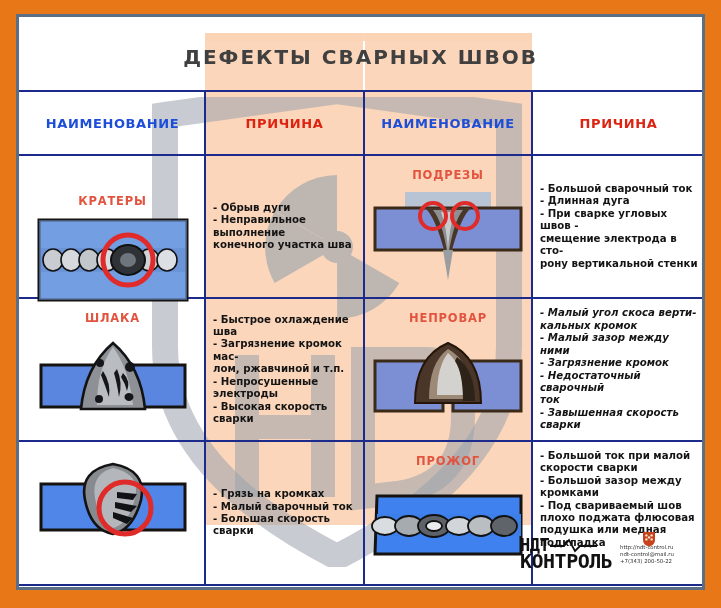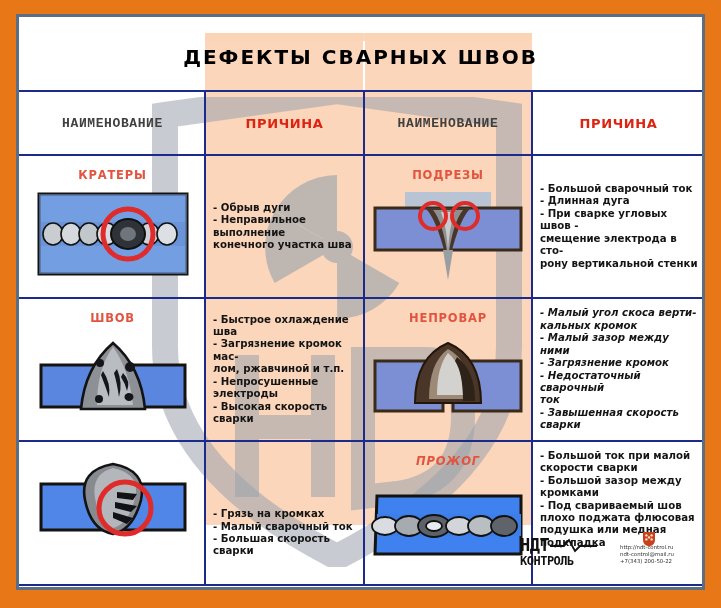--- a/index.html
+++ b/index.html
@@ -33,21 +33,21 @@
   .tint{
     position:absolute;background:#fbd3b4;opacity:.92;z-index:1;
   }
 
   
   #title-bar{
     position:absolute;left:0;top:0;right:0;height:59px;
     display:flex;align-items:center;justify-content:center;z-index:4;
   }
   #title-bar .title{
-    color:#000000;font-weight:bold;font-size:20px;letter-spacing:2px;
+    color:#404040;font-weight:bold;font-size:20px;letter-spacing:2px;
     font-family:"DejaVu Sans",sans-serif;
     margin-top:20px;
   }
 
   #grid{
     position:absolute;left:0;top:59px;right:0;bottom:0;z-index:3;
   }
   .vline,.hline{position:absolute;background:#1c2a8c;}
   .vline{width:2px;top:0;bottom:0;}
   .hline{height:2px;left:0;right:0;}
@@ -68,41 +68,41 @@
     font-family:"DejaVu Sans",sans-serif;
     white-space:pre-line;
   }
 
   
   .hdr{
     position:absolute;display:flex;align-items:center;justify-content:center;
     font-weight:bold;font-size:13px;letter-spacing:.6px;
     font-family:"DejaVu Sans",sans-serif;
   }
-  .hdr.green{color:#404040;font-family:Liberation Mono, monospace;}
+  .hdr.green{color:#1d4ed8;}
   .hdr.red{color:#dd2412;}
 
   
   .fig{margin-top:6px;}
   .fig svg{display:block;}
 
   
   #logo{
     position:absolute;right:6px;bottom:2px;width:176px;height:50px;z-index:6;
     display:flex;align-items:flex-start;
   }
   #logo-mark{
     width:100px;padding-top:2px;
   }
   .ndt-row{display:flex;align-items:center;}
   .ndt-word{
     font-family:"DejaVu Sans Mono",monospace;
     font-weight:bold;font-size:17px;color:#111;letter-spacing:-.5px;line-height:16px;
   }
-  .ndt-word.small{font-size:12px;}
+  .ndt-word.small{font-size:20px;}
   #logo-contacts{
     padding-top:9px;font-size:5.4px;line-height:7.2px;color:#333;
     font-family:"DejaVu Sans",sans-serif;
   }
   #shield-badge{position:absolute;right:40px;top:-4px;}
 </style>
 </head>
 <body>
 
 <div id="poster">
@@ -156,21 +156,21 @@
       <div class="hdr red" style="left:187px;top:16px;width:157px;height:62px;">
         <span>ПРИЧИНА</span>
       </div>
       <div class="hdr green" style="left:346px;top:16px;width:166px;height:62px;">
         <span>НАИМЕНОВАНИЕ</span>
       </div>
       <div class="hdr red" style="left:514px;top:16px;width:171px;height:62px;">
         <span>ПРИЧИНА</span>
       </div>
 
-      <div class="cell cell-name" style="left:2px;top:80px;width:183px;height:175px;">
+      <div class="cell cell-name" style="left:2px;top:80px;width:183px;height:175px;justify-content:center;">
         <div class="lbl">КРАТЕРЫ</div>
         <div class="fig">
           <svg width="152" height="92" viewBox="0 0 152 92">
             <rect x="2" y="6" width="148" height="80" fill="#6f9ae0" stroke="#15130f" stroke-width="3"></rect>
             <rect x="2" y="6" width="148" height="80" fill="#79a2e3" opacity=".5"></rect>
             <rect x="4" y="34" width="144" height="24" fill="#6b93d8"></rect>
             <g stroke="#121212" stroke-width="1.6">
               <ellipse cx="16" cy="46" rx="10" ry="11" fill="#c9cdd2"></ellipse>
               <ellipse cx="34" cy="46" rx="10" ry="11" fill="#d5d9dd"></ellipse>
               <ellipse cx="52" cy="46" rx="10" ry="11" fill="#c2c7cc"></ellipse>
@@ -209,21 +209,21 @@
 
       <div class="cell cell-cause" style="left:514px;top:80px;width:171px;height:141px;">
         <div class="cause-text">- Большой сварочный ток
 - Длинная дуга
 - При сварке угловых швов -
 смещение электрода в сто-
 рону вертикальной стенки</div>
       </div>
 
       <div class="cell cell-name" style="left:2px;top:223px;width:183px;height:141px;">
-        <div class="lbl">ШВОВ</div>
+        <div class="lbl">ШЛАКА</div>
         <div class="fig" style="margin-top:12px;">
           <svg width="152" height="84" viewBox="0 0 152 84">
             <path d="M4 28 L58 28 L58 70 L4 70 Z" fill="#5a86e0" stroke="#15130f" stroke-width="3"></path>
             <path d="M94 28 L148 28 L148 70 L94 70 Z" fill="#5a86e0" stroke="#15130f" stroke-width="3"></path>
             <path d="M76 6 Q104 30 108 72 L44 72 Q48 30 76 6 Z" fill="#8d9196" stroke="#131313" stroke-width="2.6"></path>
             <path d="M76 10 Q92 32 96 68 L60 68 Q60 32 76 10 Z" fill="#c8ccd0" opacity=".75"></path>
             <g fill="#14161a">
               <ellipse cx="63" cy="26" rx="4" ry="4"></ellipse>
               <ellipse cx="93" cy="30" rx="5" ry="5"></ellipse>
               <ellipse cx="62" cy="62" rx="4" ry="4"></ellipse>
@@ -279,27 +279,27 @@
             <g fill="#101216">
               <path d="M80 36 L100 38 L96 44 L80 42 Z"></path>
               <path d="M78 46 L100 50 L94 56 L78 52 Z"></path>
               <path d="M76 56 L96 62 L90 68 L76 62 Z"></path>
             </g>
             <circle cx="88" cy="52" r="26" fill="none" stroke="#e02b2b" stroke-width="5"></circle>
           </svg>
         </div>
       </div>
 
-      <div class="cell cell-cause" style="left:187px;top:386px;width:157px;height:142px;">
+      <div class="cell cell-cause" style="left:187px;top:366px;width:157px;height:142px;">
         <div class="cause-text">- Грязь на кромках
 - Малый сварочный ток
 - Большая скорость сварки</div>
       </div>
 
-      <div class="cell cell-name" style="left:346px;top:366px;width:166px;height:142px;font-style:italic;">
+      <div class="cell cell-name" style="left:346px;top:366px;width:166px;height:142px;">
         <div class="lbl">ПРОЖОГ</div>
         <div class="fig" style="margin-top:20px;">
           <svg width="154" height="80" viewBox="0 0 154 80">
             <path d="M6 8 L150 8 L150 66 L4 66 Z" fill="#3f82ef" stroke="#15130f" stroke-width="3"></path>
             <rect x="6" y="26" width="144" height="22" fill="#3d7fe8"></rect>
             <g stroke="#111111" stroke-width="1.8">
               <ellipse cx="14" cy="38" rx="13" ry="9" fill="#d9dde1"></ellipse>
               <ellipse cx="38" cy="38" rx="14" ry="10" fill="#a6abb0"></ellipse>
               <ellipse cx="63" cy="38" rx="16" ry="11" fill="#5d6268"></ellipse>
               <ellipse cx="63" cy="38" rx="8" ry="5" fill="#e9ecee"></ellipse>

